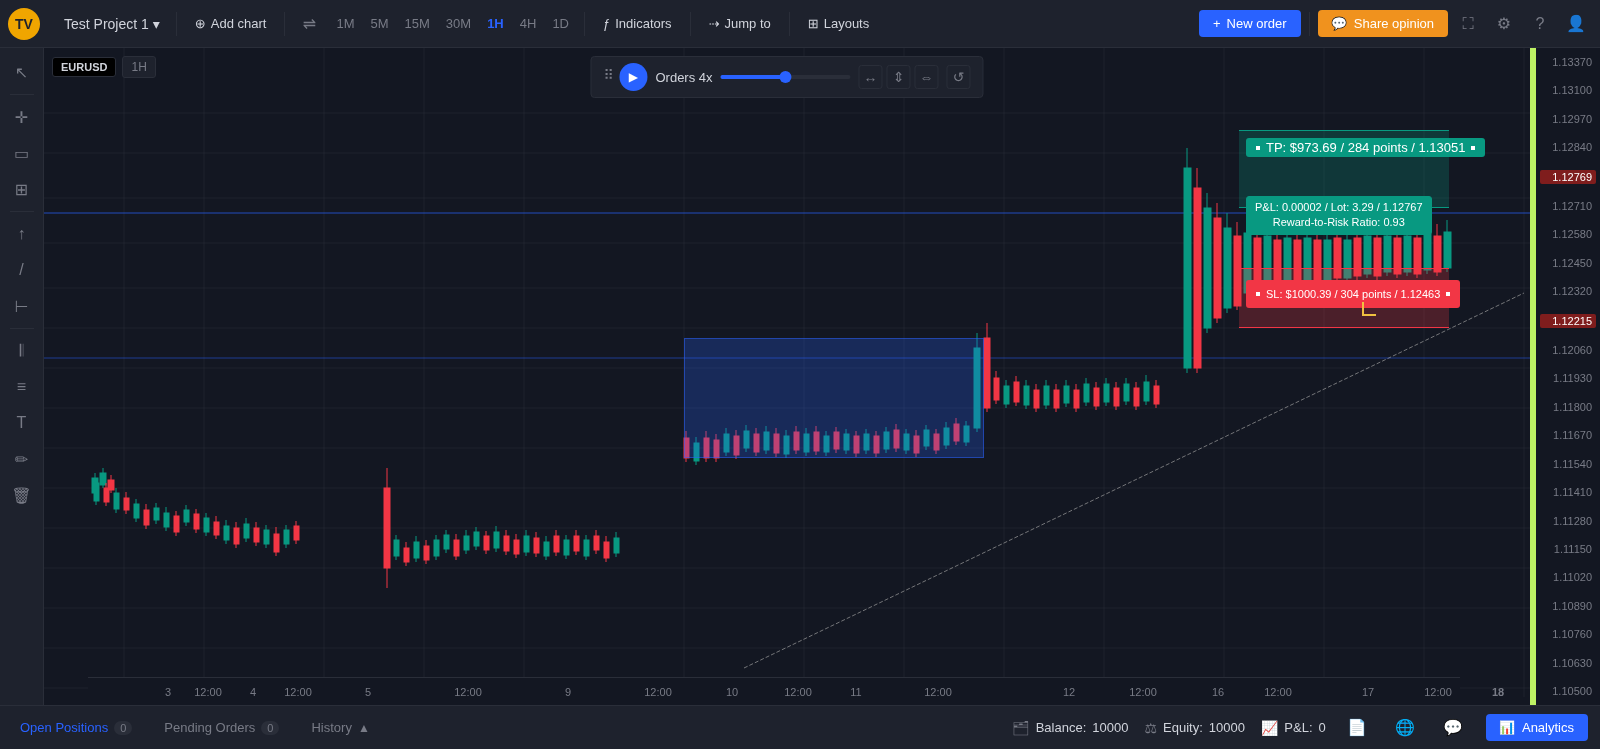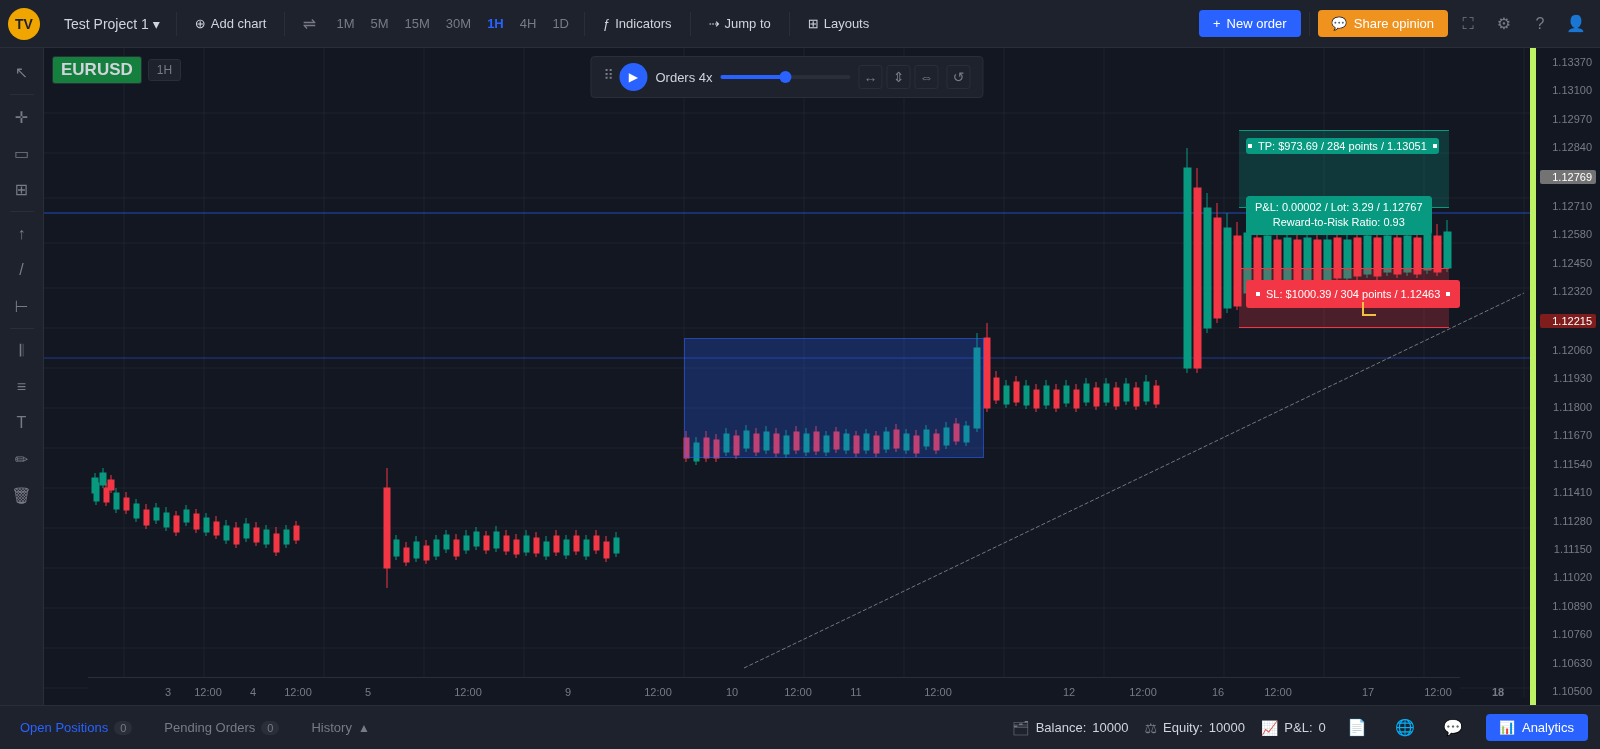--- a/index.html
+++ b/index.html
@@ -122,21 +122,21 @@
     
     .time-axis {
       height: 28px; background: #131722; border-top: 1px solid #2a2e39;
       display: flex; align-items: center;
       font-size: 11px; color: #787b86;
       position: absolute; bottom: 0; left: 44px; right: 70px;
     }
     .time-label { position: absolute; transform: translateX(-50%); }
     .tp-label {
       position: absolute; background: #089981; border-radius: 3px;
-      padding: 2px 0; font-size: 11px; color: #fff; white-space: nowrap;
+      padding: 2px 8px; font-size: 13px; color: #fff; white-space: nowrap;
       display: flex; align-items: center; gap: 4px;
     }
     .sl-label {
       position: absolute; background: #f23645; border-radius: 3px;
       padding: 8px 8px; font-size: 11px; color: #fff; white-space: nowrap;
       display: flex; align-items: center; gap: 4px;
     }
     .pnl-label {
       position: absolute; background: #089981; border: 1px solid #089981;
       border-radius: 3px; padding: 3px 8px; font-size: 11px; color: #fff;
@@ -181,22 +181,22 @@
     .analytics-btn {
       display: flex; align-items: center; gap: 6px;
       padding: 6px 14px; background: #2962ff; border-radius: 4px;
       font-size: 13px; color: #fff; cursor: pointer; font-weight: 500;
     }
     .eurusd-tag {
       position: absolute; top: 8px; left: 8px;
       display: flex; align-items: center; gap: 6px; z-index: 5;
     }
     .eurusd-name {
-      background: #15803d; border: 1px solid #2a2e39; border-radius: 3px;
-      padding: 3px 8px; font-size: 17px; color: #d1d4dc; font-weight: 600;
+      background: #000000; border: 1px solid #2a2e39; border-radius: 3px;
+      padding: 3px 8px; font-size: 11px; color: #d1d4dc; font-weight: 600;
     }
     .tf-tag {
       background: #1e222d; border: 1px solid #2a2e39; border-radius: 3px;
       padding: 3px 8px; font-size: 12px; color: #787b86;
     }
     .chart-wrapper {
       flex: 1; display: flex; position: relative;
     }
     .history-arrow { font-size: 12px; color: #787b86; }
   </style>
@@ -650,21 +650,21 @@
 
       </div>
 
     </div>
 
     <div class="price-axis">
       <div class="price-label">1.13370</div>
       <div class="price-label">1.13100</div>
       <div class="price-label">1.12970</div>
       <div class="price-label">1.12840</div>
-      <div class="price-label highlighted" style="background:#737373">1.12769</div>
+      <div class="price-label highlighted" style="background:#7f1d1d">1.12769</div>
       <div class="price-label">1.12710</div>
       <div class="price-label">1.12580</div>
       <div class="price-label">1.12450</div>
       <div class="price-label">1.12320</div>
       <div class="price-label highlighted" style="background:#7f1d1d">1.12215</div>
       <div class="price-label">1.12060</div>
       <div class="price-label">1.11930</div>
       <div class="price-label">1.11800</div>
       <div class="price-label">1.11670</div>
       <div class="price-label">1.11540</div>

